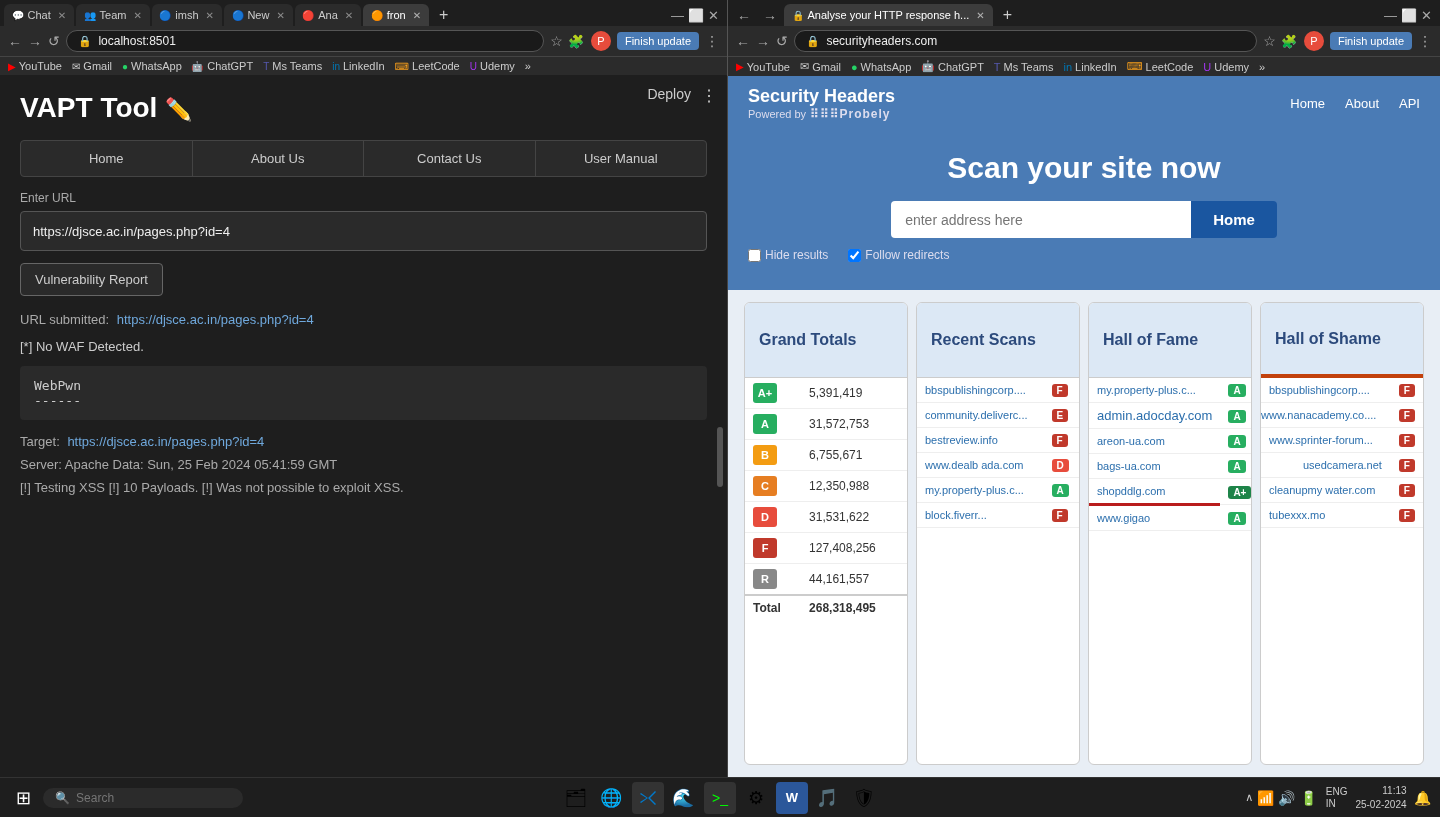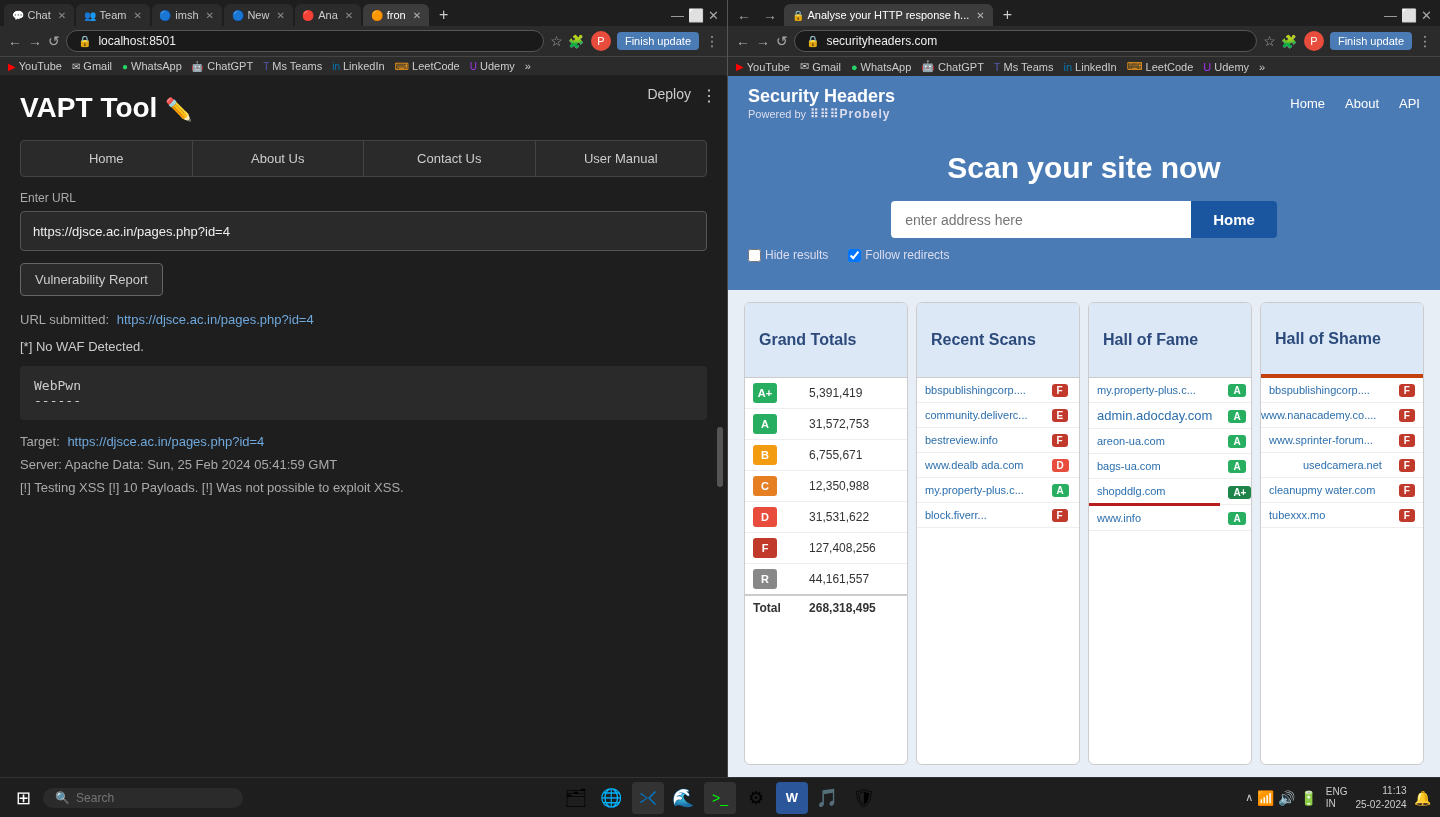--- a/index.html
+++ b/index.html
@@ -340,21 +340,21 @@
             </tr>
             <tr>
               <td style="padding:5px 8px;border-bottom:1px solid #eee;"><a href="#" style="color:#2c6fad;text-decoration:none;font-size:11px;">bags-ua.com</a></td>
               <td style="padding:5px 8px;border-bottom:1px solid #eee;"><span style="background:#27ae60;color:#fff;padding:1px 5px;border-radius:3px;font-size:10px;font-weight:bold;">A</span></td>
             </tr>
             <tr>
               <td style="padding:5px 8px;border-bottom:3px solid #b91c1c;"><a href="#" style="color:#2c6fad;text-decoration:none;font-size:11px;">shopddlg.com</a></td>
               <td style="padding:5px 8px;border-bottom:1px solid #eee;"><span style="background:#1e8449;color:#fff;padding:1px 5px;border-radius:3px;font-size:10px;font-weight:bold;">A+</span></td>
             </tr>
             <tr>
-              <td style="padding:5px 8px;border-bottom:1px solid #eee;"><a href="#" style="color:#2c6fad;text-decoration:none;font-size:11px;">www.info</a></td>
+              <td style="padding:5px 8px;border-bottom:1px solid #eee;"><a href="#" style="color:#2c6fad;text-decoration:none;font-size:11px;">www.gigao</a></td>
               <td style="padding:5px 8px;border-bottom:1px solid #eee;"><span style="background:#27ae60;color:#fff;padding:1px 5px;border-radius:3px;font-size:10px;font-weight:bold;">A</span></td>
             </tr>
           </tbody>
             </table>
         </div>
 
         <div style="background:#fff;border:1px solid #ccc;border-radius:6px;overflow:hidden;flex:1;margin:0 4px;">
           <div style="background:#dce8f5;padding:12px 14px;font-size:16px;font-weight:bold;color:#2c4a7c;border-bottom:4px solid #c2410c;min-height:75px;display:flex;align-items:center;">Hall of Shame</div>
           <table style="width:100%;border-collapse:collapse;font-size:12px;">
             <tbody>

